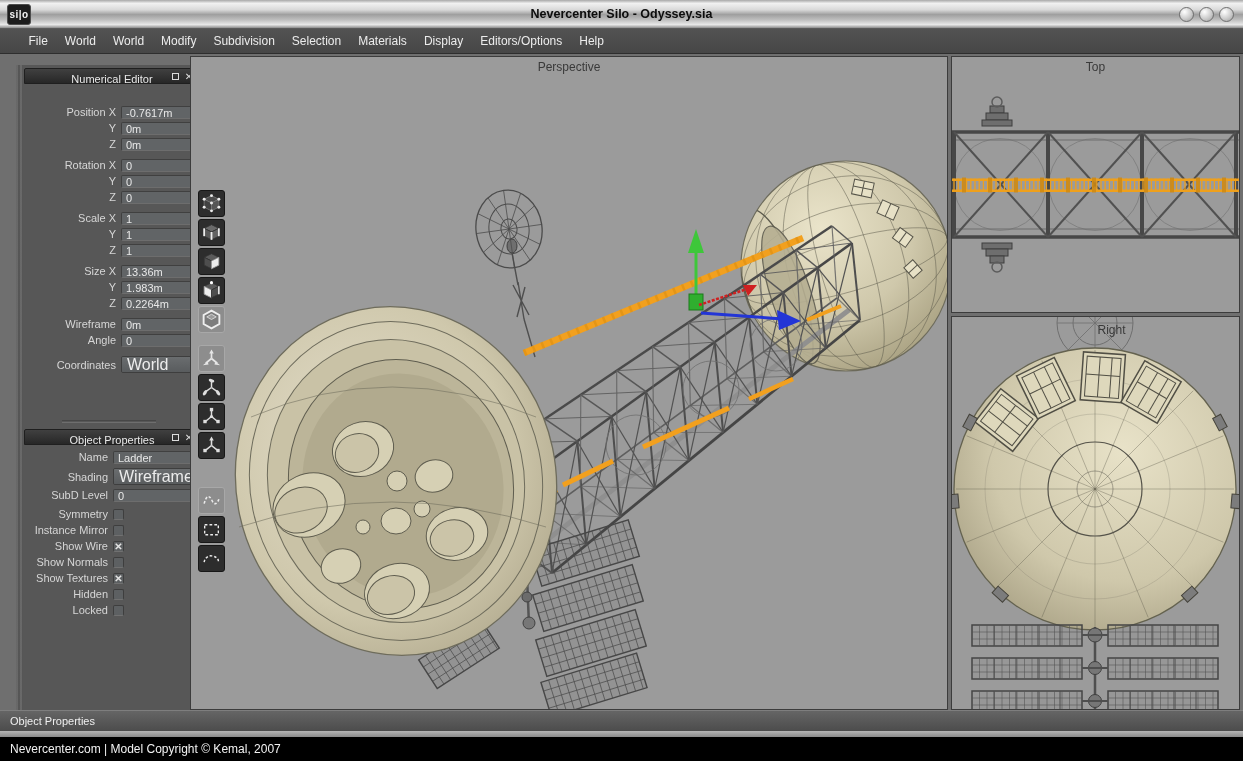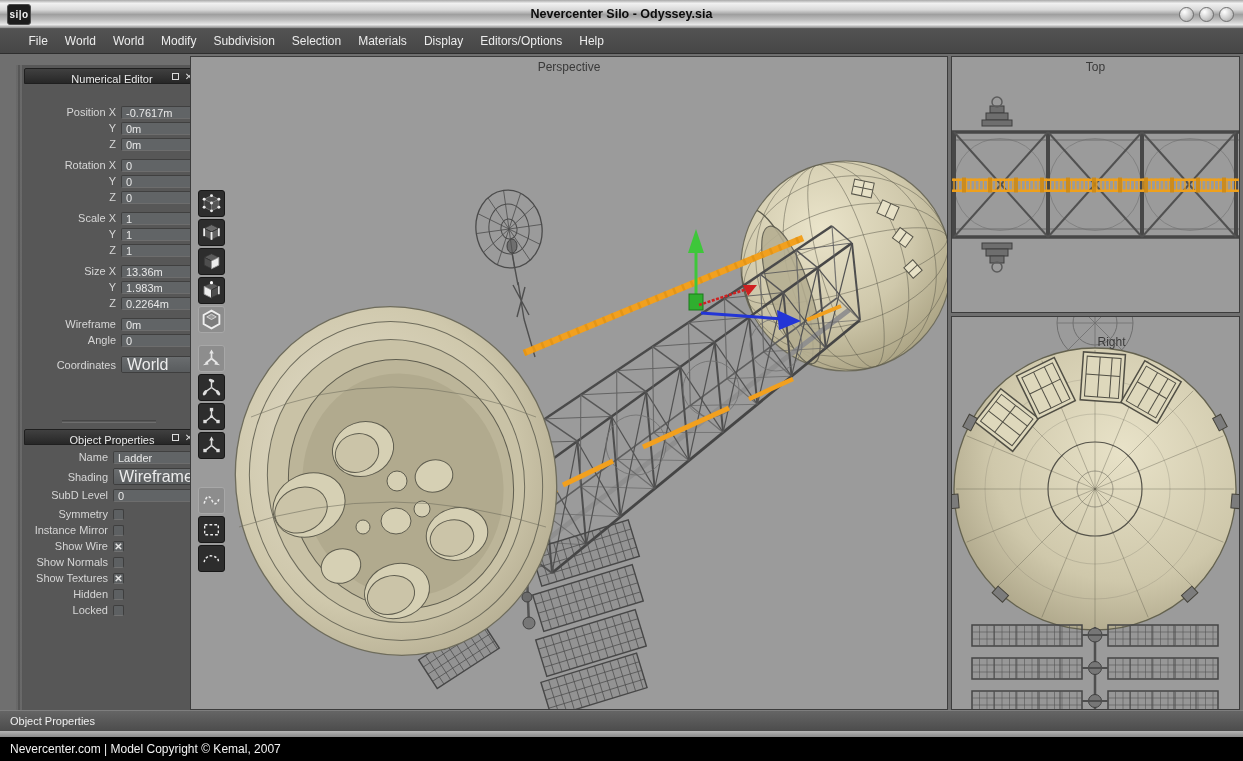--- a/index.html
+++ b/index.html
@@ -835,21 +835,21 @@
         <rect x="140" y="120.5" width="4" height="15" fill="#ce8812" opacity="0.85"></rect>
         <rect x="166" y="120.5" width="4" height="15" fill="#ce8812" opacity="0.85"></rect>
         <rect x="192" y="120.5" width="4" height="15" fill="#ce8812" opacity="0.85"></rect>
         <rect x="218" y="120.5" width="4" height="15" fill="#ce8812" opacity="0.85"></rect>
         <rect x="244" y="120.5" width="4" height="15" fill="#ce8812" opacity="0.85"></rect>
         <rect x="270" y="120.5" width="4" height="15" fill="#ce8812" opacity="0.85"></rect>
       </svg>
   </div>
 
   <div class="viewport" id="vp-right">
-    <div class="vp-label" style="top:18px;padding-left:32px;">Right</div>
+    <div class="vp-label" style="top:6px;padding-left:32px;">Right</div>
     <svg id="right-svg" width="287" height="392" viewBox="0 0 287 392">
       <defs>
         <radialGradient id="rvGrad" cx="60%" cy="36%" r="85%">
           <stop offset="0%" stop-color="#e8e2c8"></stop>
             <stop offset="55%" stop-color="#cfc8ab"></stop>
             <stop offset="100%" stop-color="#968e72"></stop>
         </radialGradient>
       </defs>
       <g id="rv-content">
           <circle cx="143" cy="6" r="38" fill="none" stroke="#6f6f6f" stroke-width="1"></circle>

